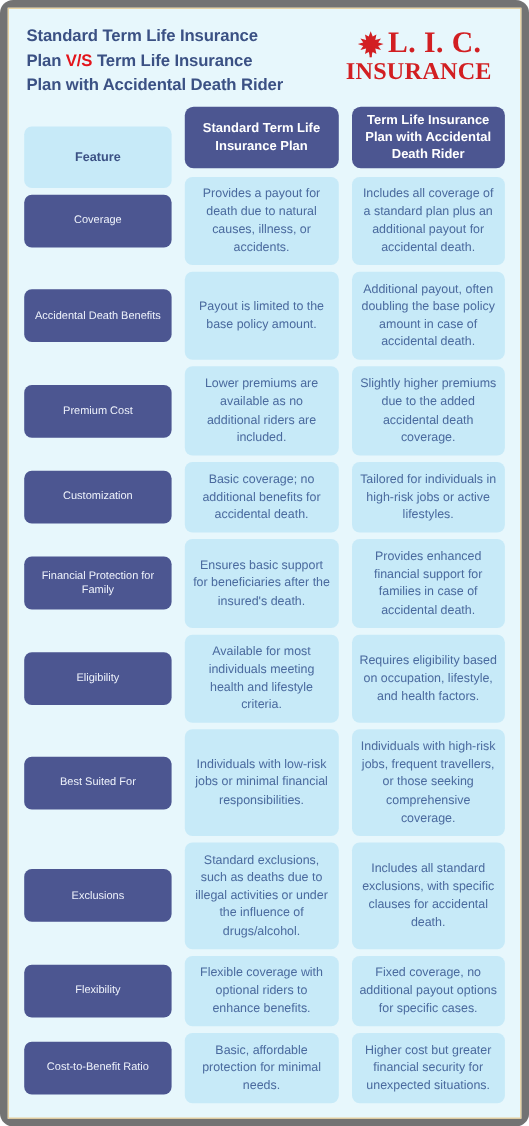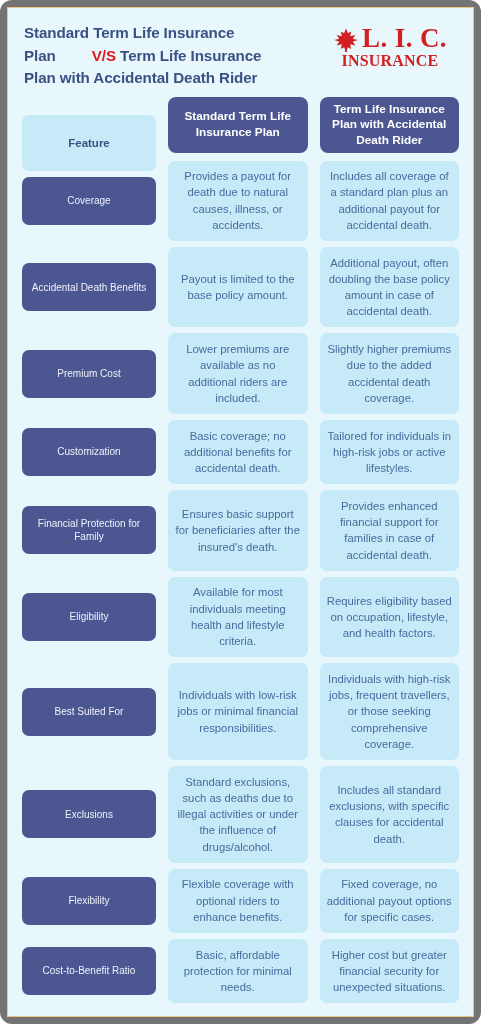--- a/index.html
+++ b/index.html
@@ -47,21 +47,20 @@
   .headline {
     font-size: 15.2px;
     line-height: 1.48;
     font-weight: bold;
     color: #3b5184;
     letter-spacing: -0.1px;
     max-width: 300px;
   }
   .headline .vs {
     color: #e3141b;
-    margin-left: 32px;
   }
 
   
   .logo {
     margin-top: 4px;
     margin-right: 10px;
     text-align: center;
     user-select: none;
   }
   .logo-top {
@@ -81,21 +80,21 @@
   .logo-lic {
     font-family: "Liberation Serif", serif;
     font-size: 27px;
     font-weight: bold;
     color: #d21f22;
     line-height: 0.95;
     letter-spacing: 0.4px;
   }
   .logo-word {
     font-family: "Liberation Serif", serif;
-    font-size: 16px;
+    font-size: 22px;
     font-weight: bold;
     color: #d21f22;
     line-height: 1.05;
     letter-spacing: 0.2px;
     margin-top: 1px;
   }
 
   
   .table {
     flex: 1 1 auto;

